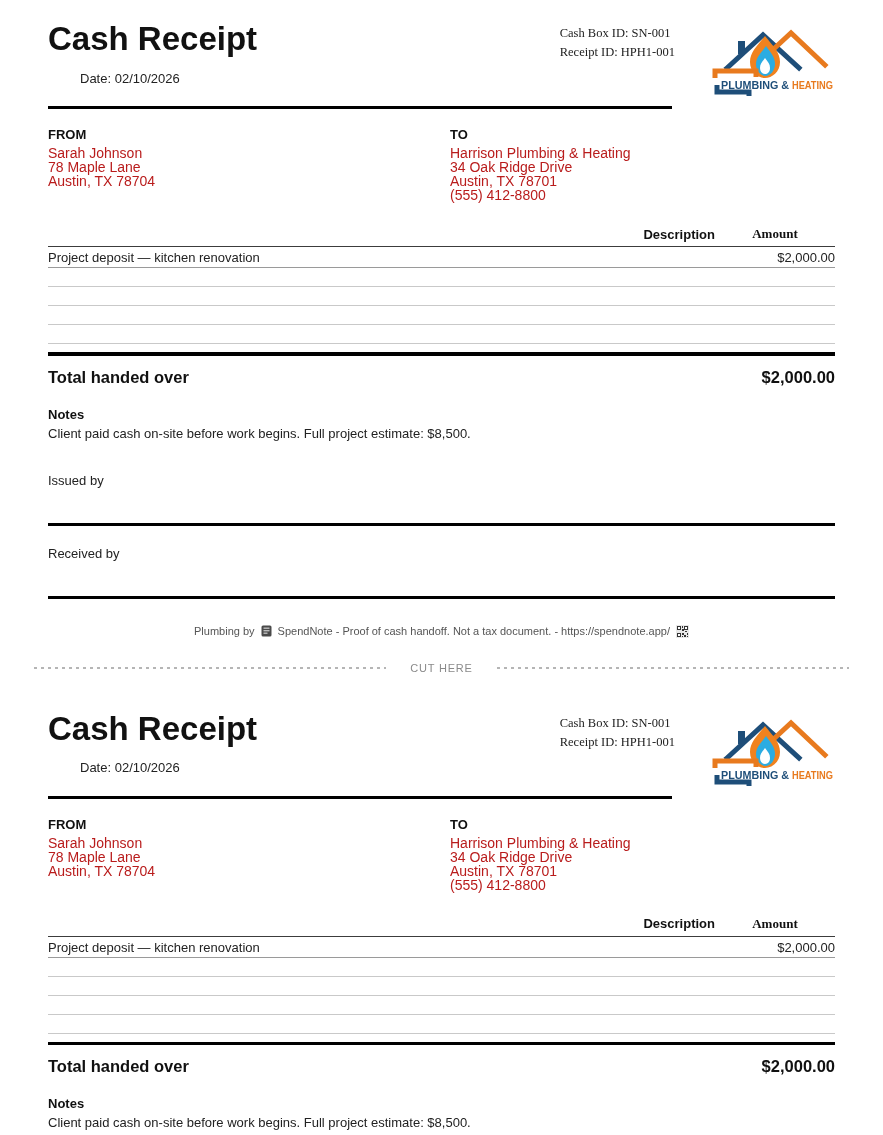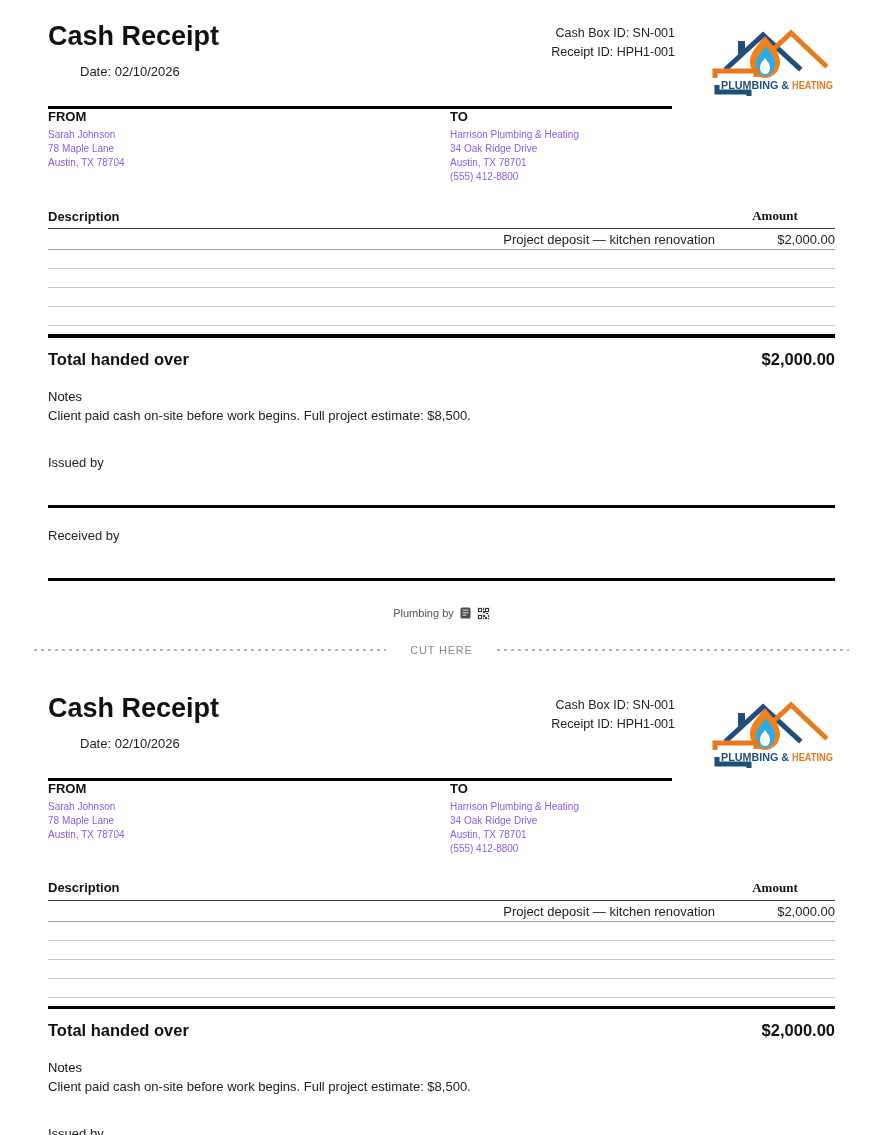--- a/index.html
+++ b/index.html
@@ -8,51 +8,51 @@
     background: #ffffff;
     font-family: "Liberation Sans", sans-serif;
     color: #222;
     -webkit-font-smoothing: antialiased;
   }
   .receipt { padding: 22px 48px 0 48px; }
 
   
   .hdr { display: flex; align-items: flex-start; }
   .hdr-left { flex: 1; }
-  .title { font-size: 27px; line-height: 1.05; font-weight: bold; color: #111; margin: 0; }
+  .title { font-size: 33px; line-height: 1.05; font-weight: bold; color: #111; margin: 0; }
   .date { margin-top: 14px; font-size: 13px; color: #222; margin-left: 32px; }
-  .hdr-meta { text-align: right; font-size: 12.5px; line-height: 1.55; margin-top: 2px; color: #222; white-space: nowrap; }
+  .hdr-meta { text-align: left; font-size: 12.5px; line-height: 1.55; margin-top: 2px; color: #222; white-space: nowrap; font-family: Liberation Serif, serif; }
   .logo-box { width: 132px; margin-left: 28px; flex: 0 0 auto; }
   .hdr-rule { height: 3px; background: #000; width: 624px; margin-top: 6px; }
 
   
-  .parties { display: flex; }
+  .parties { display: flex; margin-top: 18px; }
   .party-from { width: 384px; margin-right: 18px; }
   .party-to { flex: 1; }
   .party-heading { font-size: 13px; font-weight: bold; color: #111; margin: 0 0 4px 0; }
-  .party-line { font-size: 10px; line-height: 14px; color: #8b5cf6; }
+  .party-line { font-size: 14px; line-height: 14px; color: #b91c1c; }
 
   
   table.items { width: 100%; border-collapse: collapse; font-size: 13px; margin-top: 24px; }
   table.items th { font-weight: bold; color: #111; padding: 0 0 4px 0; border-bottom: 1.5px solid #3c3c3c; }
-  th.desc { text-align: left; }
+  th.desc { text-align: right; }
   th.amt { text-align: center; width: 120px; font-family: Liberation Serif, serif; }
   table.items td { padding: 3px 0 2px 0; height: 13px; }
   tr.filled-row td { border-bottom: 1px solid #9a9a9a; }
-  td.desc { text-align: right; padding-left: 8px; }
+  td.desc { text-align: left; padding-left: 8px; }
   td.amt { text-align: right; }
   tr.empty-row td { border-bottom: 1px solid #c9c9c9; }
 
   
   .total-rule { height: 3.5px; background: #000; margin-top: 8px; }
   .total-row { display: flex; justify-content: space-between; margin-top: 12px; font-size: 16.5px; font-weight: bold; color: #111; text-align: right; }
 
   
   .notes { margin-top: 20px; }
-  .notes-heading { font-size: 13px; font-weight: normal; color: #111; margin: 0 0 4px 0; }
+  .notes-heading { font-size: 13px; font-weight: bold; color: #111; margin: 0 0 4px 0; }
   .notes-text { font-size: 13px; color: #222; }
 
   
   .sig-row { display: flex; gap: 20px; margin-top: 32px; flex-direction: column; }
   .sig-col { flex: 1; }
   .sig-label { font-size: 13px; color: #222; }
   .sig-line { height: 3px; background: #000; margin-top: 35px; }
 
   
   .foot { margin-top: 26px; display: flex; justify-content: center; align-items: center; gap: 6px; font-size: 11px; color: #555; }
@@ -171,20 +171,21 @@
     </div>
 
     <div class="foot">
       <span>Plumbing by</span>
       <svg width="11" height="12" viewBox="0 0 11 12">
         <rect x="0.5" y="0.5" width="10" height="11" rx="1.5" fill="#4a4a4a"></rect>
         <rect x="2.5" y="2.5" width="6" height="1.4" fill="#bdbdbd"></rect>
         <rect x="2.5" y="5" width="6" height="1.4" fill="#bdbdbd"></rect>
         <rect x="2.5" y="7.5" width="4" height="1.4" fill="#bdbdbd"></rect>
       </svg>
+      <span>SpendNote - Proof of cash handoff. Not a tax document. - https://spendnote.app/</span>
       <svg width="13" height="13" viewBox="0 0 13 13">
         <rect x="0" y="0" width="13" height="13" fill="#e8e8e8"></rect>
         <rect x="1" y="1" width="4" height="4" fill="#333"></rect>
           <rect x="2" y="2" width="2" height="2" fill="#fff"></rect>
         <rect x="8" y="1" width="4" height="4" fill="#333"></rect>
           <rect x="9" y="2" width="2" height="2" fill="#fff"></rect>
         <rect x="1" y="8" width="4" height="4" fill="#333"></rect>
           <rect x="2" y="9" width="2" height="2" fill="#fff"></rect>
         <rect x="6" y="1" width="1" height="2" fill="#333"></rect>
           <rect x="6" y="4" width="2" height="2" fill="#333"></rect>

